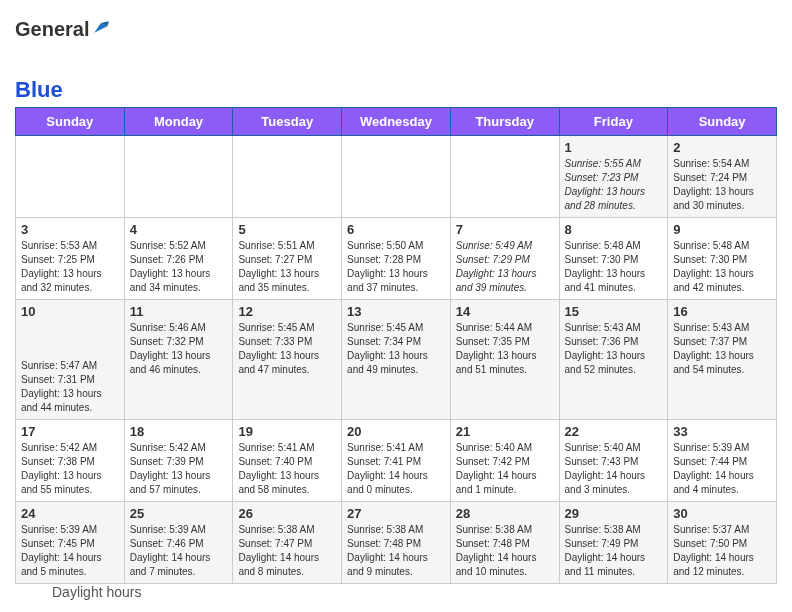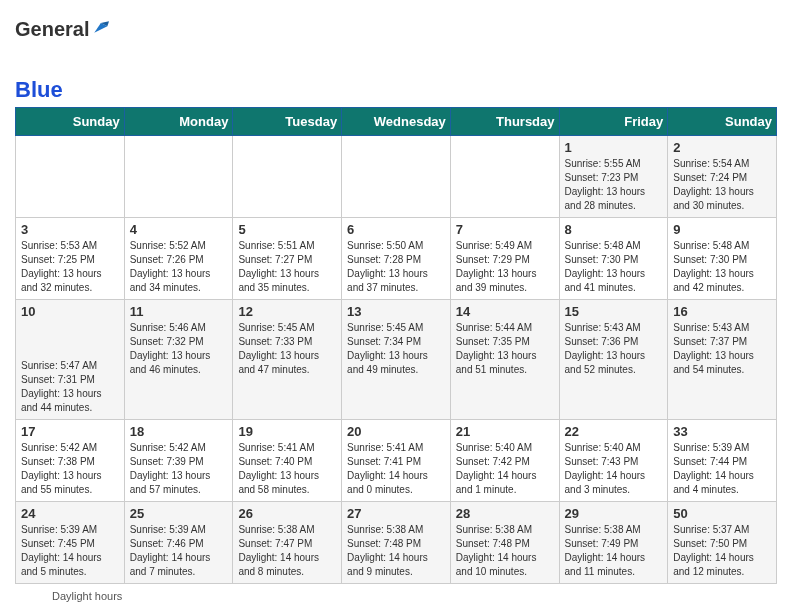--- a/index.html
+++ b/index.html
@@ -53,26 +53,26 @@
       color: #555;
       margin-top: 2px;
     }
     table {
       width: 100%;
       border-collapse: collapse;
       table-layout: fixed;
       margin-top: 6px;
     }
     thead th {
-      background-color: #0f766e;
+      background-color: #8b5cf6;
       color: #fff;
       font-size: 13px;
       font-weight: bold;
       padding: 6px 4px;
-      text-align: right;
+      text-align: center;
       border: 1px solid #1a5fa0;
     }
     tbody td {
       vertical-align: top;
       border: 1px solid #ccc;
       padding: 4px 5px;
       font-size: 10.5px;
       color: #333;
       height: 78px;
       background: #fff;
@@ -89,23 +89,22 @@
     }
     .day-info {
       font-size: 10px;
       color: #333;
       line-height: 1.4;
     }
     .empty-cell {
       background: #fff !important;
     }
     .footer-note {
-      font-size: 11px;
+      font-size: 14px;
       color: #555;
-      margin-top: 6px;
       text-align: left;
       padding-left: 37px;
     }
   </style>
 </head>
 <body>
 
 <div class="header-area">
   <div class="logo">
     <div style="display:flex;align-items:center;">
@@ -137,21 +136,21 @@
   </thead>
   <tbody id="calendar-body">
   <tr>
         <td class="empty-cell"></td>
         <td class="empty-cell"></td>
         <td class="empty-cell"></td>
         <td class="empty-cell"></td>
         <td class="empty-cell"></td>
         <td>
           <span class="day-num">1</span>
-          <div class="day-info" style="white-space: pre-line;">Sunrise: 5:55 AM
+          <div class="day-info" style="white-space: pre-line; font-style: italic;">Sunrise: 5:55 AM
 Sunset: 7:23 PM
 Daylight: 13 hours
 and 28 minutes.</div>
         </td>
         <td>
           <span class="day-num">2</span>
           <div class="day-info" style="white-space: pre-line;">Sunrise: 5:54 AM
 Sunset: 7:24 PM
 Daylight: 13 hours
 and 30 minutes.</div>
@@ -181,21 +180,21 @@
         </td>
         <td>
           <span class="day-num">6</span>
           <div class="day-info" style="white-space: pre-line;">Sunrise: 5:50 AM
 Sunset: 7:28 PM
 Daylight: 13 hours
 and 37 minutes.</div>
         </td>
         <td>
           <span class="day-num">7</span>
-          <div class="day-info" style="white-space: pre-line;">Sunrise: 5:49 AM
+          <div class="day-info" style="white-space: pre-line; font-style: italic;">Sunrise: 5:49 AM
 Sunset: 7:29 PM
 Daylight: 13 hours
 and 39 minutes.</div>
         </td>
         <td>
           <span class="day-num">8</span>
           <div class="day-info" style="white-space: pre-line;">Sunrise: 5:48 AM
 Sunset: 7:30 PM
 Daylight: 13 hours
 and 41 minutes.</div>
@@ -347,21 +346,21 @@
 and 10 minutes.</div>
         </td>
         <td>
           <span class="day-num">29</span>
           <div class="day-info" style="white-space: pre-line;">Sunrise: 5:38 AM
 Sunset: 7:49 PM
 Daylight: 14 hours
 and 11 minutes.</div>
         </td>
         <td>
-          <span class="day-num">50</span>
+          <span class="day-num">30</span>
           <div class="day-info" style="white-space: pre-line;">Sunrise: 5:37 AM
 Sunset: 7:50 PM
 Daylight: 14 hours
 and 12 minutes.</div>
         </td>
       </tr>
     </tbody>
 </table>
 
 <div class="footer-note">Daylight hours</div>

